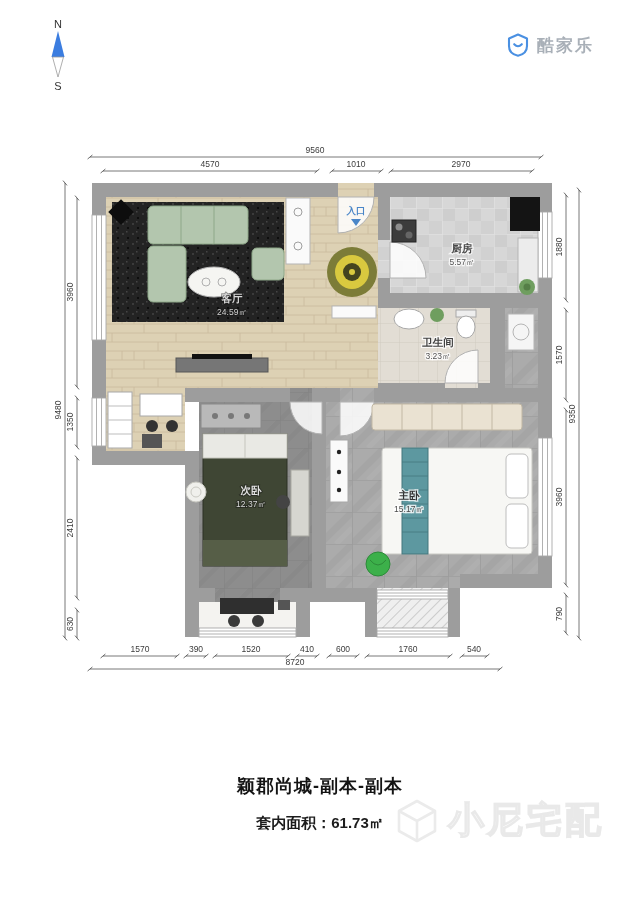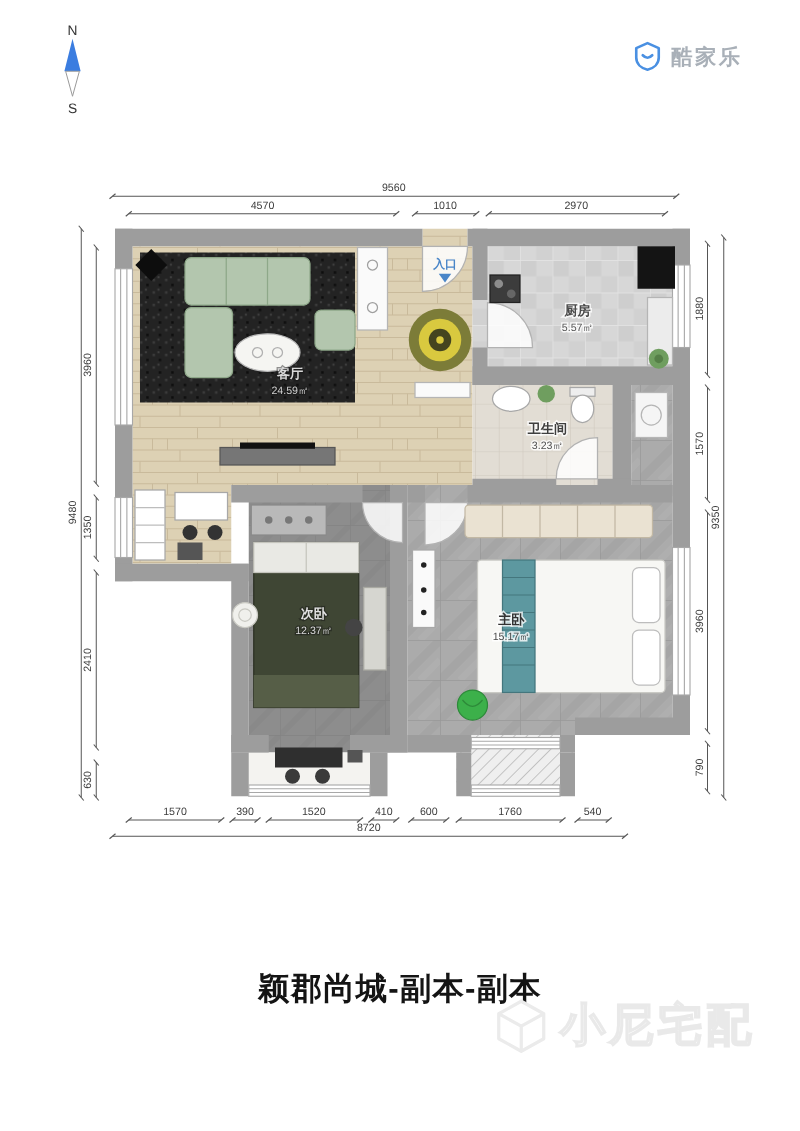--- a/index.html
+++ b/index.html
@@ -7,21 +7,21 @@
         font-family:"Liberation Sans",sans-serif;}
   svg text{font-family:"Liberation Sans",sans-serif;}
   .dimtxt{font-size:8.5px;fill:#3c3c3c;}
   .roomname{font-size:10.5px;font-weight:bold;}
   .roomarea{font-size:8.5px;}
   .halo-w{paint-order:stroke;stroke:rgba(255,255,255,.8);stroke-width:2.4px;}
   .halo-d{paint-order:stroke;stroke:rgba(20,20,20,.45);stroke-width:2px;}
   #logo{position:absolute;left:506px;top:33px;display:flex;align-items:center;gap:7px;}
   #logo .brandtxt{font-size:17px;letter-spacing:2px;color:#a9b0b8;font-weight:bold;}
   #footer-title{position:absolute;left:0;top:774px;width:100%;text-align:center;
-        font-size:25px;font-weight:bold;color:#141414;letter-spacing:1px;}
+        font-size:18px;font-weight:bold;color:#141414;letter-spacing:1px;}
   #footer-sub{position:absolute;left:0;top:814px;width:100%;text-align:center;
         font-size:15px;color:#1c1c1c;font-weight:600;}
   #watermark{position:absolute;left:394px;top:796px;display:flex;align-items:center;gap:8px;
         pointer-events:none;}
   #watermark .wmtxt{font-size:36px;font-weight:bold;letter-spacing:3px;color:#ffffff;
         -webkit-text-stroke:1.3px #e9e9e9;text-shadow:0 0 1px #ededed;}
 </style>
 </head>
 <body>
 
@@ -355,20 +355,23 @@
 
 <div id="logo">
   <svg width="24" height="24" viewBox="0 0 24 24">
     <path d="M12 1.5 L21 5.5 V13 C21 18 17.2 21.6 12 22.8 C6.8 21.6 3 18 3 13 V5.5 Z" fill="none" stroke="#4a90e2" stroke-width="2.1" stroke-linejoin="round"></path>
     <path d="M8.2 11.2 Q12 15.2 15.8 11.2" fill="none" stroke="#4a90e2" stroke-width="2.1" stroke-linecap="round"></path>
   </svg>
   <span class="brandtxt">酷家乐</span>
 </div>
 
 <div id="footer-title">颖郡尚城-副本-副本</div>
+<div id="footer-sub">
+  <span>套内面积：</span><span>61.73㎡</span>
+</div>
 
 <div id="watermark">
   <svg width="46" height="46" viewBox="0 0 46 46">
     <path d="M23 3 L41 13 V33 L23 43 L5 33 V13 Z" fill="none" stroke="#ebebeb" stroke-width="2.6" stroke-linejoin="round"></path>
     <path d="M5 13 L23 23 L41 13 M23 23 V43" fill="none" stroke="#ebebeb" stroke-width="2.6"></path>
   </svg>
   <span class="wmtxt">小尼宅配</span>
 </div>
 
 </div>

